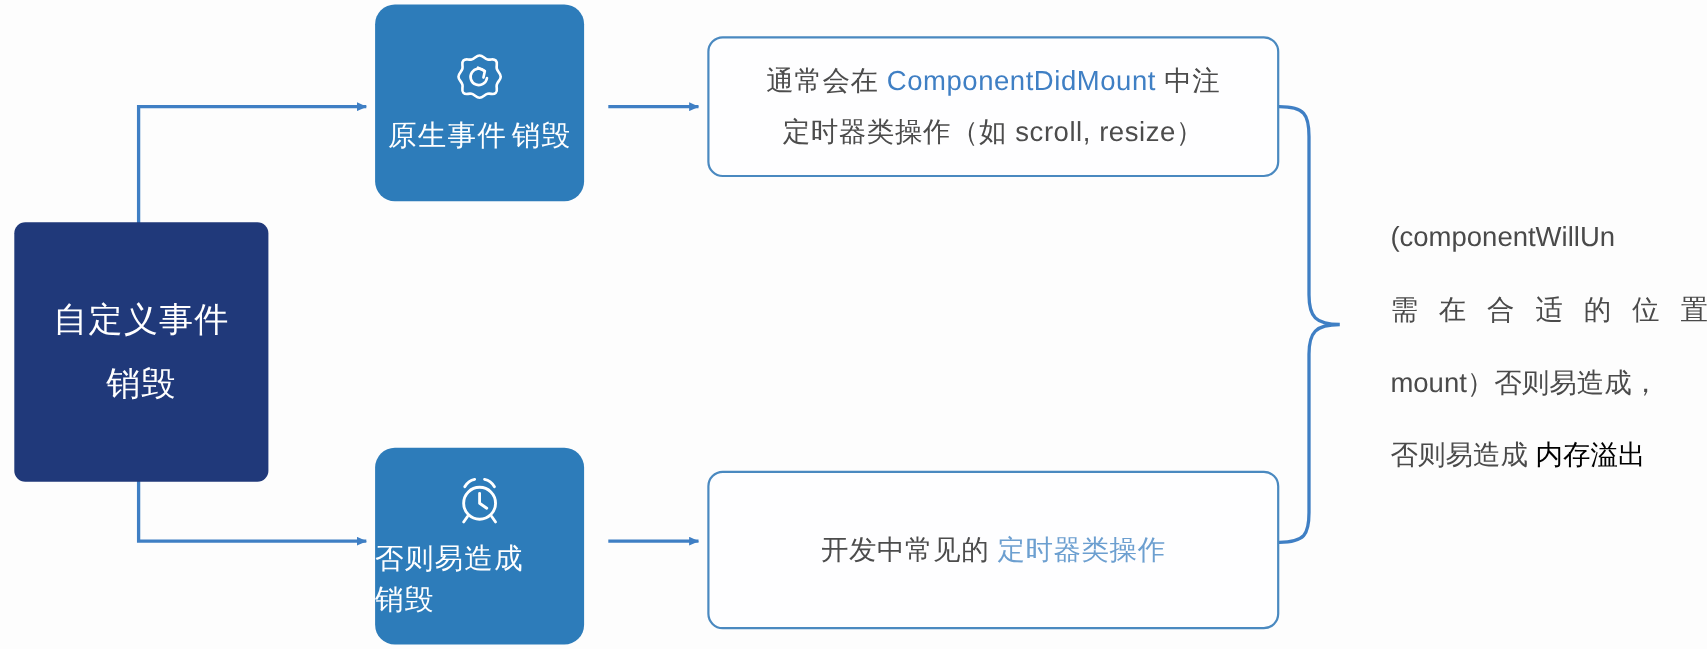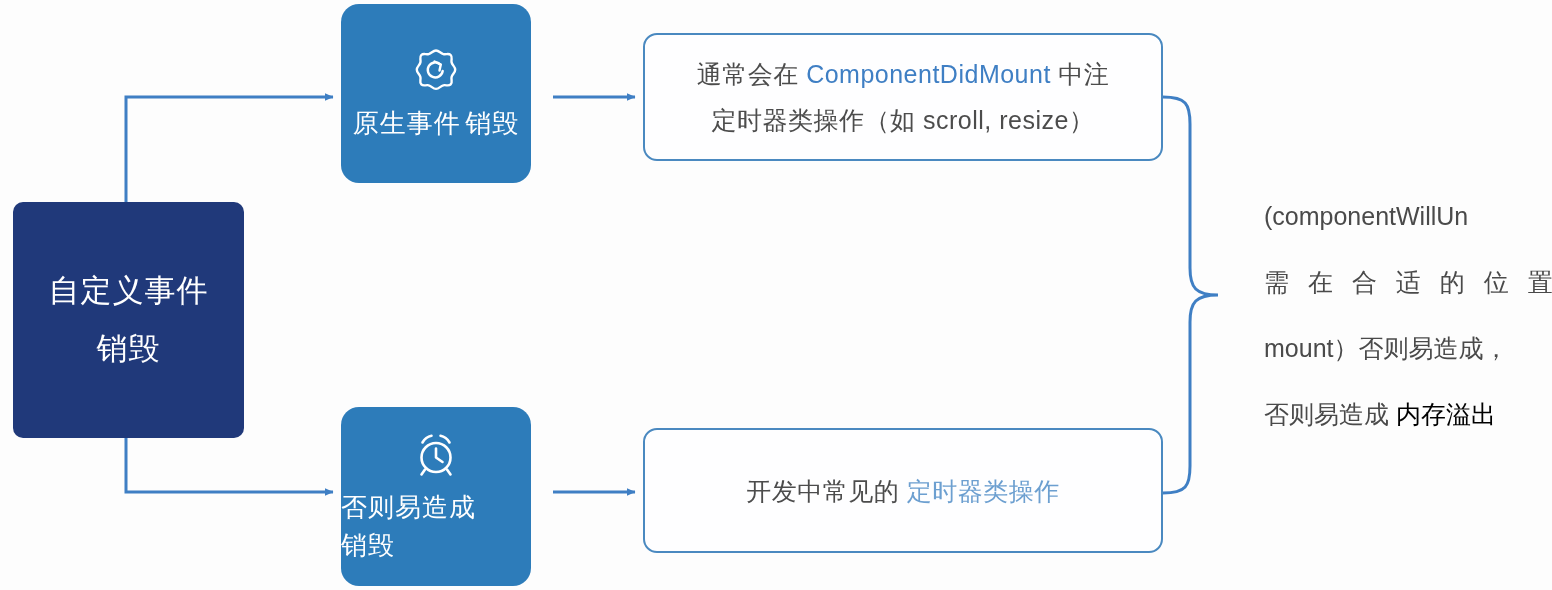--- a/index.html
+++ b/index.html
@@ -87,21 +87,21 @@
     background: #fefeff;
     border: 2px solid #4a89c0;
     border-radius: 14px;
     box-sizing: border-box;
     display: flex;
     align-items: center;
     justify-content: center;
     padding: 0 18px;
   }
   #detail-native { top: 33px;  height: 128px; }
-  #detail-timer  { top: 428px; height: 125px; }
+  #detail-timer  { top: 428px; height: 144px; }
 
   .detail-text {
     font-size: 25px;
     line-height: 46px;
     color: #4c4c4c;
     text-align: center;
     letter-spacing: 0.5px;
   }
   .detail-text .accent { color: #3f7fc4; }
   .detail-text .accent-soft { color: #6c9fd0; }

